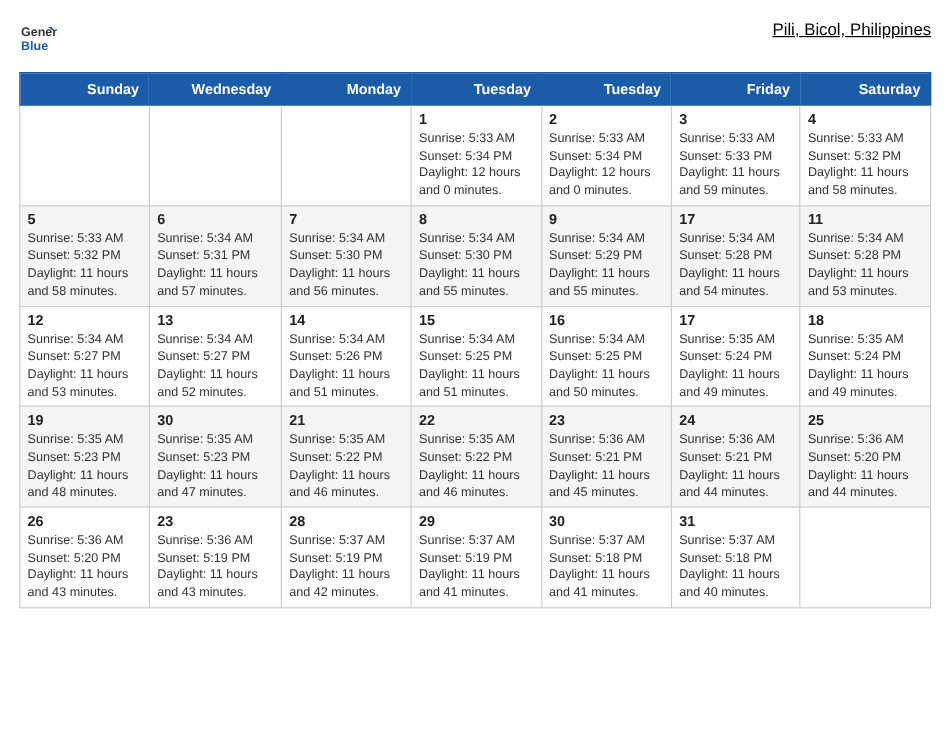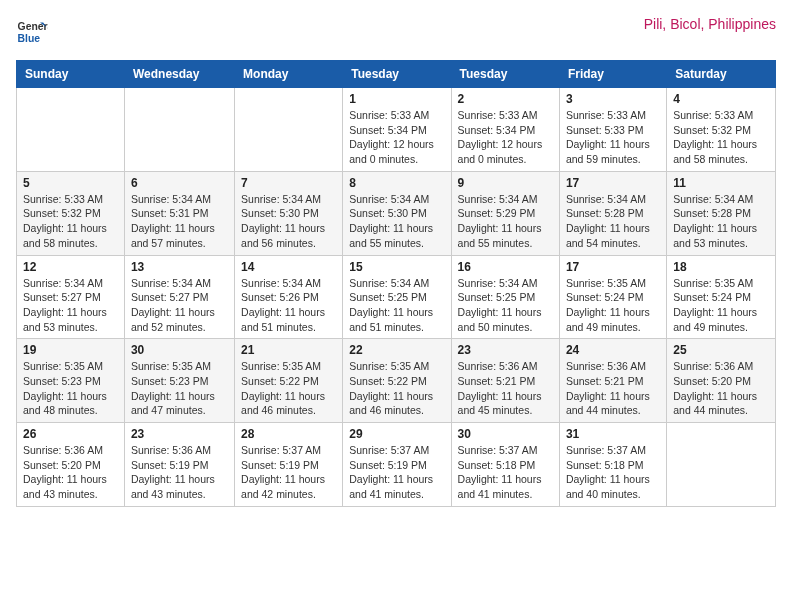--- a/index.html
+++ b/index.html
@@ -29,31 +29,32 @@
       text-align: right;
     }
     .month-title {
       font-size: 36px;
       font-weight: bold;
       color: #333;
       line-height: 1.1;
     }
     .location {
       font-size: 14px;
-      color: #be185d;
+      color: #000000;
+      text-decoration: underline;
     }
     .calendar {
       width: 100%;
       border-collapse: collapse;
       font-size: 11px;
     }
     .calendar th {
       background: #1a5ca8;
       color: #fff;
-      text-align: left;
+      text-align: right;
       padding: 6px 8px;
       font-size: 12px;
       font-weight: bold;
       border: 1px solid #1a5ca8;
     }
     .calendar td {
       border: 1px solid #ccc;
       vertical-align: top;
       padding: 4px 6px;
       width: 113px;

